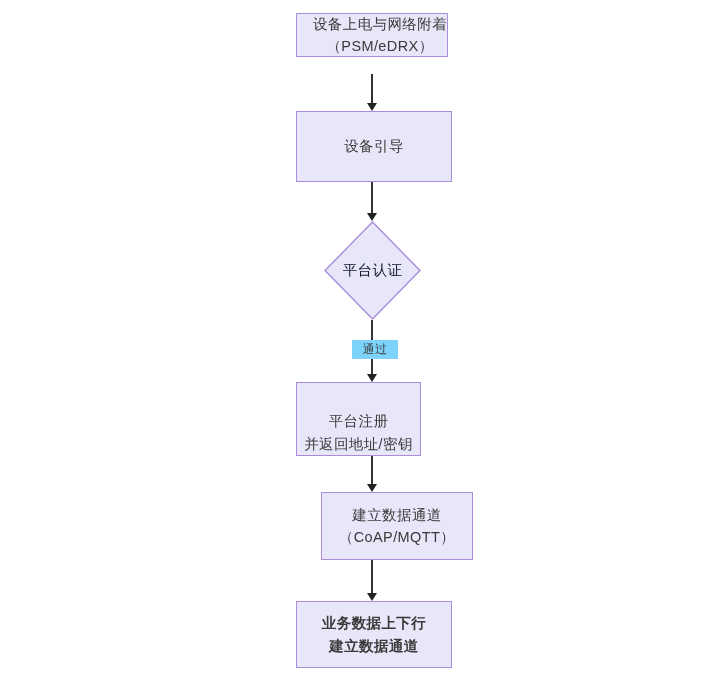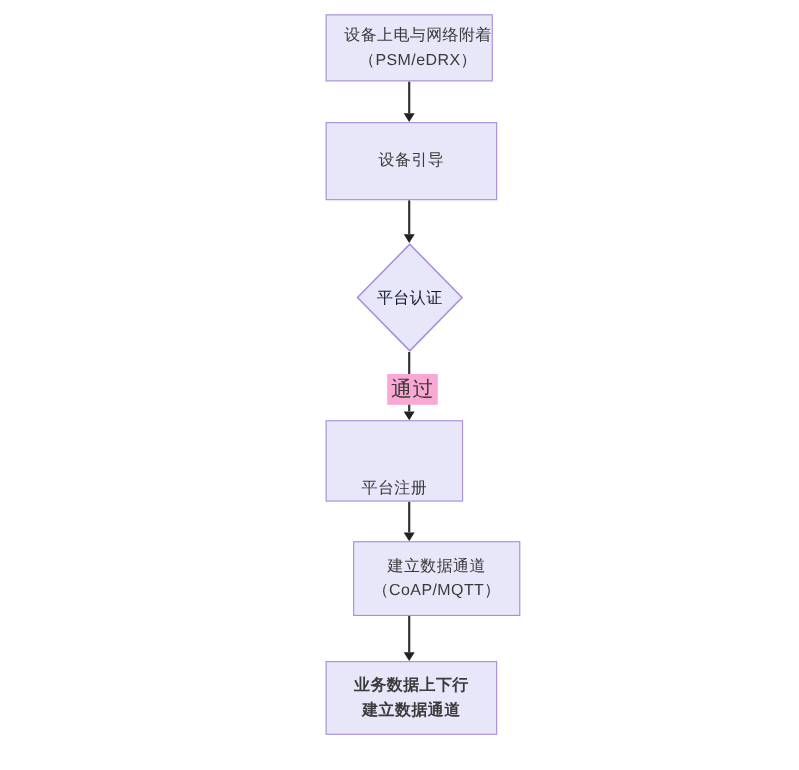--- a/index.html
+++ b/index.html
@@ -94,23 +94,23 @@
     width: 0;
     height: 0;
     border-left: 5px solid transparent;
     border-right: 5px solid transparent;
     border-top: 8px solid #222222;
   }
 
   
   .edge-label {
     position: absolute;
-    background: #f9a8d4;
+    background: #7dd3fc;
     color: #3a3a3a;
-    font-size: 19px;
+    font-size: 12px;
     letter-spacing: 0.5px;
     padding: 1px 3px;
     white-space: nowrap;
     z-index: 4;
     text-align: center;
   }
 </style>
 </head>
 <body>
 
@@ -136,38 +136,39 @@
     <div class="arrowhead"></div>
   </div>
 
   <div class="connector" style="left:362px; top:560px; width:20px; height:41px;">
     <div class="stem" style="height:33px;"></div>
     <div class="arrowhead"></div>
   </div>
 
   <div class="edge-label" style="left:352px; top:340px; width:40px;">通过</div>
 
-  <div class="node-box" style="left:296px; top:13px; width:152px; height:61px;padding-left:16px;">
+  <div class="node-box" style="left:296px; top:13px; width:152px; height:44px;padding-left:16px;">
     <span class="line">设备上电与网络附着</span>
     <span class="line">（PSM/eDRX）</span>
   </div>
 
   <div class="node-box" style="left:296px; top:111px; width:156px; height:71px;">
     <span class="line">设备引导</span>
   </div>
 
   <div class="node-diamond" style="left:324px; top:221px; width:97px; height:99px;">
     <svg class="diamond-shape" viewBox="0 0 97 99" preserveAspectRatio="none">
       <polygon points="48.5,1 96,49.5 48.5,98 1,49.5" fill="#e8e6f9" stroke="#a98ddb" stroke-width="1.4"></polygon>
     </svg>
     <div class="diamond-label">平台认证</div>
   </div>
 
   <div class="node-box" style="left:296px; top:382px; width:125px; height:74px;justify-content:flex-end;">
     <span class="line">平台注册</span>
+    <span class="line">并返回地址/密钥</span>
   </div>
 
   <div class="node-box" style="left:296px; top:492px; width:152px; height:68px;margin-left:25px;">
     <span class="line">建立数据通道</span>
     <span class="line">（CoAP/MQTT）</span>
   </div>
 
   <div class="node-box" style="left:296px; top:601px; width:156px; height:67px;font-weight:bold;">
     <span class="line">业务数据上下行</span>
     <span class="line">建立数据通道</span>

